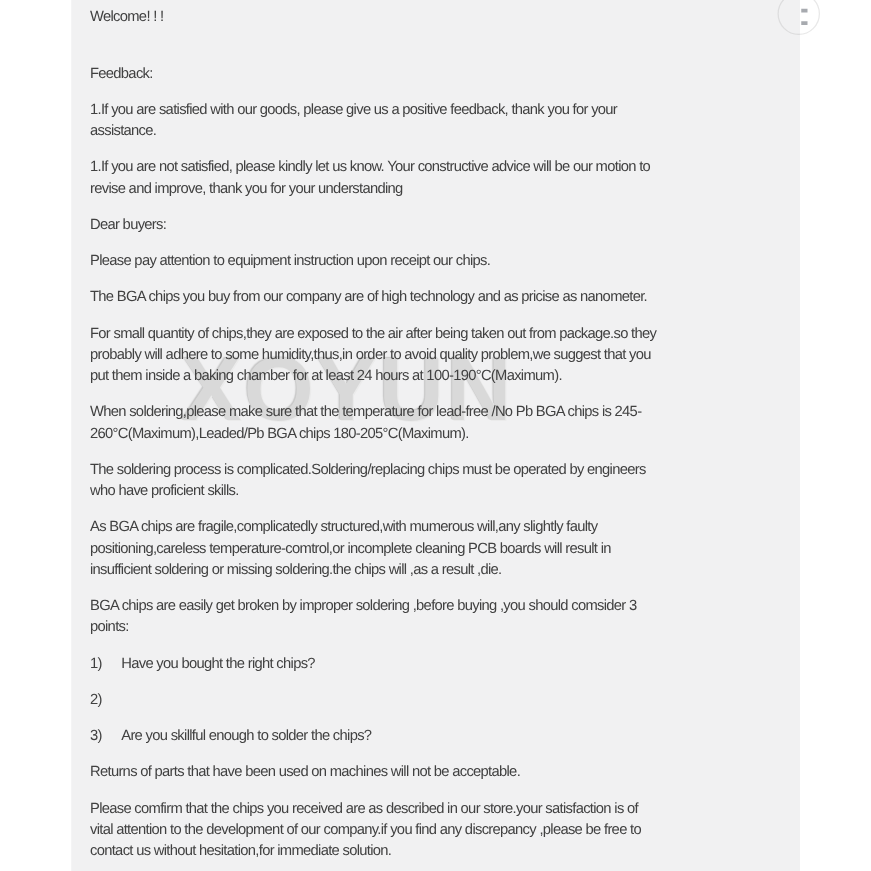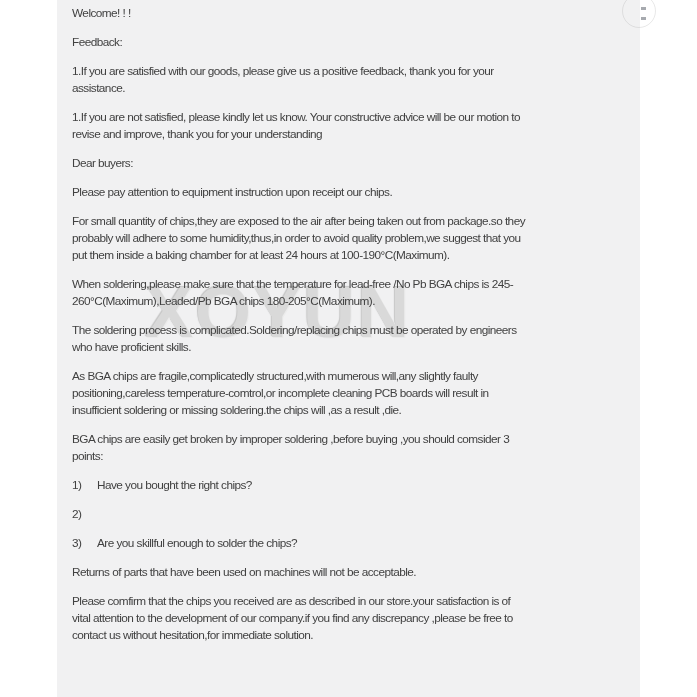--- a/index.html
+++ b/index.html
@@ -66,21 +66,21 @@
     font-size: 11.8px;
     line-height: 17px;
     letter-spacing: -0.55px;
     color: var(--text-color, #414141);
   }
   .p {
     margin: 0 0 12px 0;
     white-space: pre-line;
   }
   .p.last { margin-bottom: 0; }
-  .greeting { margin-bottom: 12px; }
+  .greeting { margin-bottom: 28px; }
   .li-row {
     display: flex;
     margin: 0 0 12px 0;
   }
   .li-num {
     flex: none;
     width: 25px;
   }
 </style>
 </head>
@@ -96,20 +96,21 @@
 
       <div class="p">Feedback:</div>
       <div class="p">1.If you are satisfied with our goods, please give us a positive feedback, thank you for your
 assistance.</div>
       <div class="p">1.If you are not satisfied, please kindly let us know. Your constructive advice will be our motion to
 revise and improve, thank you for your understanding</div>
 
       <div class="p">Dear buyers:</div>
       <div class="p">Please pay attention to equipment instruction upon receipt our chips.</div>
 
+      <div class="p">The BGA chips you buy from our company are of  high technology and as pricise as nanometer.</div>
       <div class="p">For small quantity of chips,they are exposed to the air after being taken out from package.so they
 probably will adhere to some humidity,thus,in order to avoid quality problem,we suggest that you
 put them inside a baking chamber for at least 24 hours at 100-190°C(Maximum).</div>
       <div class="p">When soldering,please make sure that the temperature for lead-free /No Pb BGA chips is 245-
 260°C(Maximum),Leaded/Pb BGA chips 180-205°C(Maximum).</div>
       <div class="p">The soldering process is complicated.Soldering/replacing chips must be operated by engineers
 who have proficient skills.</div>
       <div class="p">As BGA chips are fragile,complicatedly structured,with mumerous will,any slightly faulty
 positioning,careless temperature-comtrol,or incomplete cleaning PCB boards will result in
 insufficient soldering or missing soldering.the chips will ,as a result ,die.</div>

